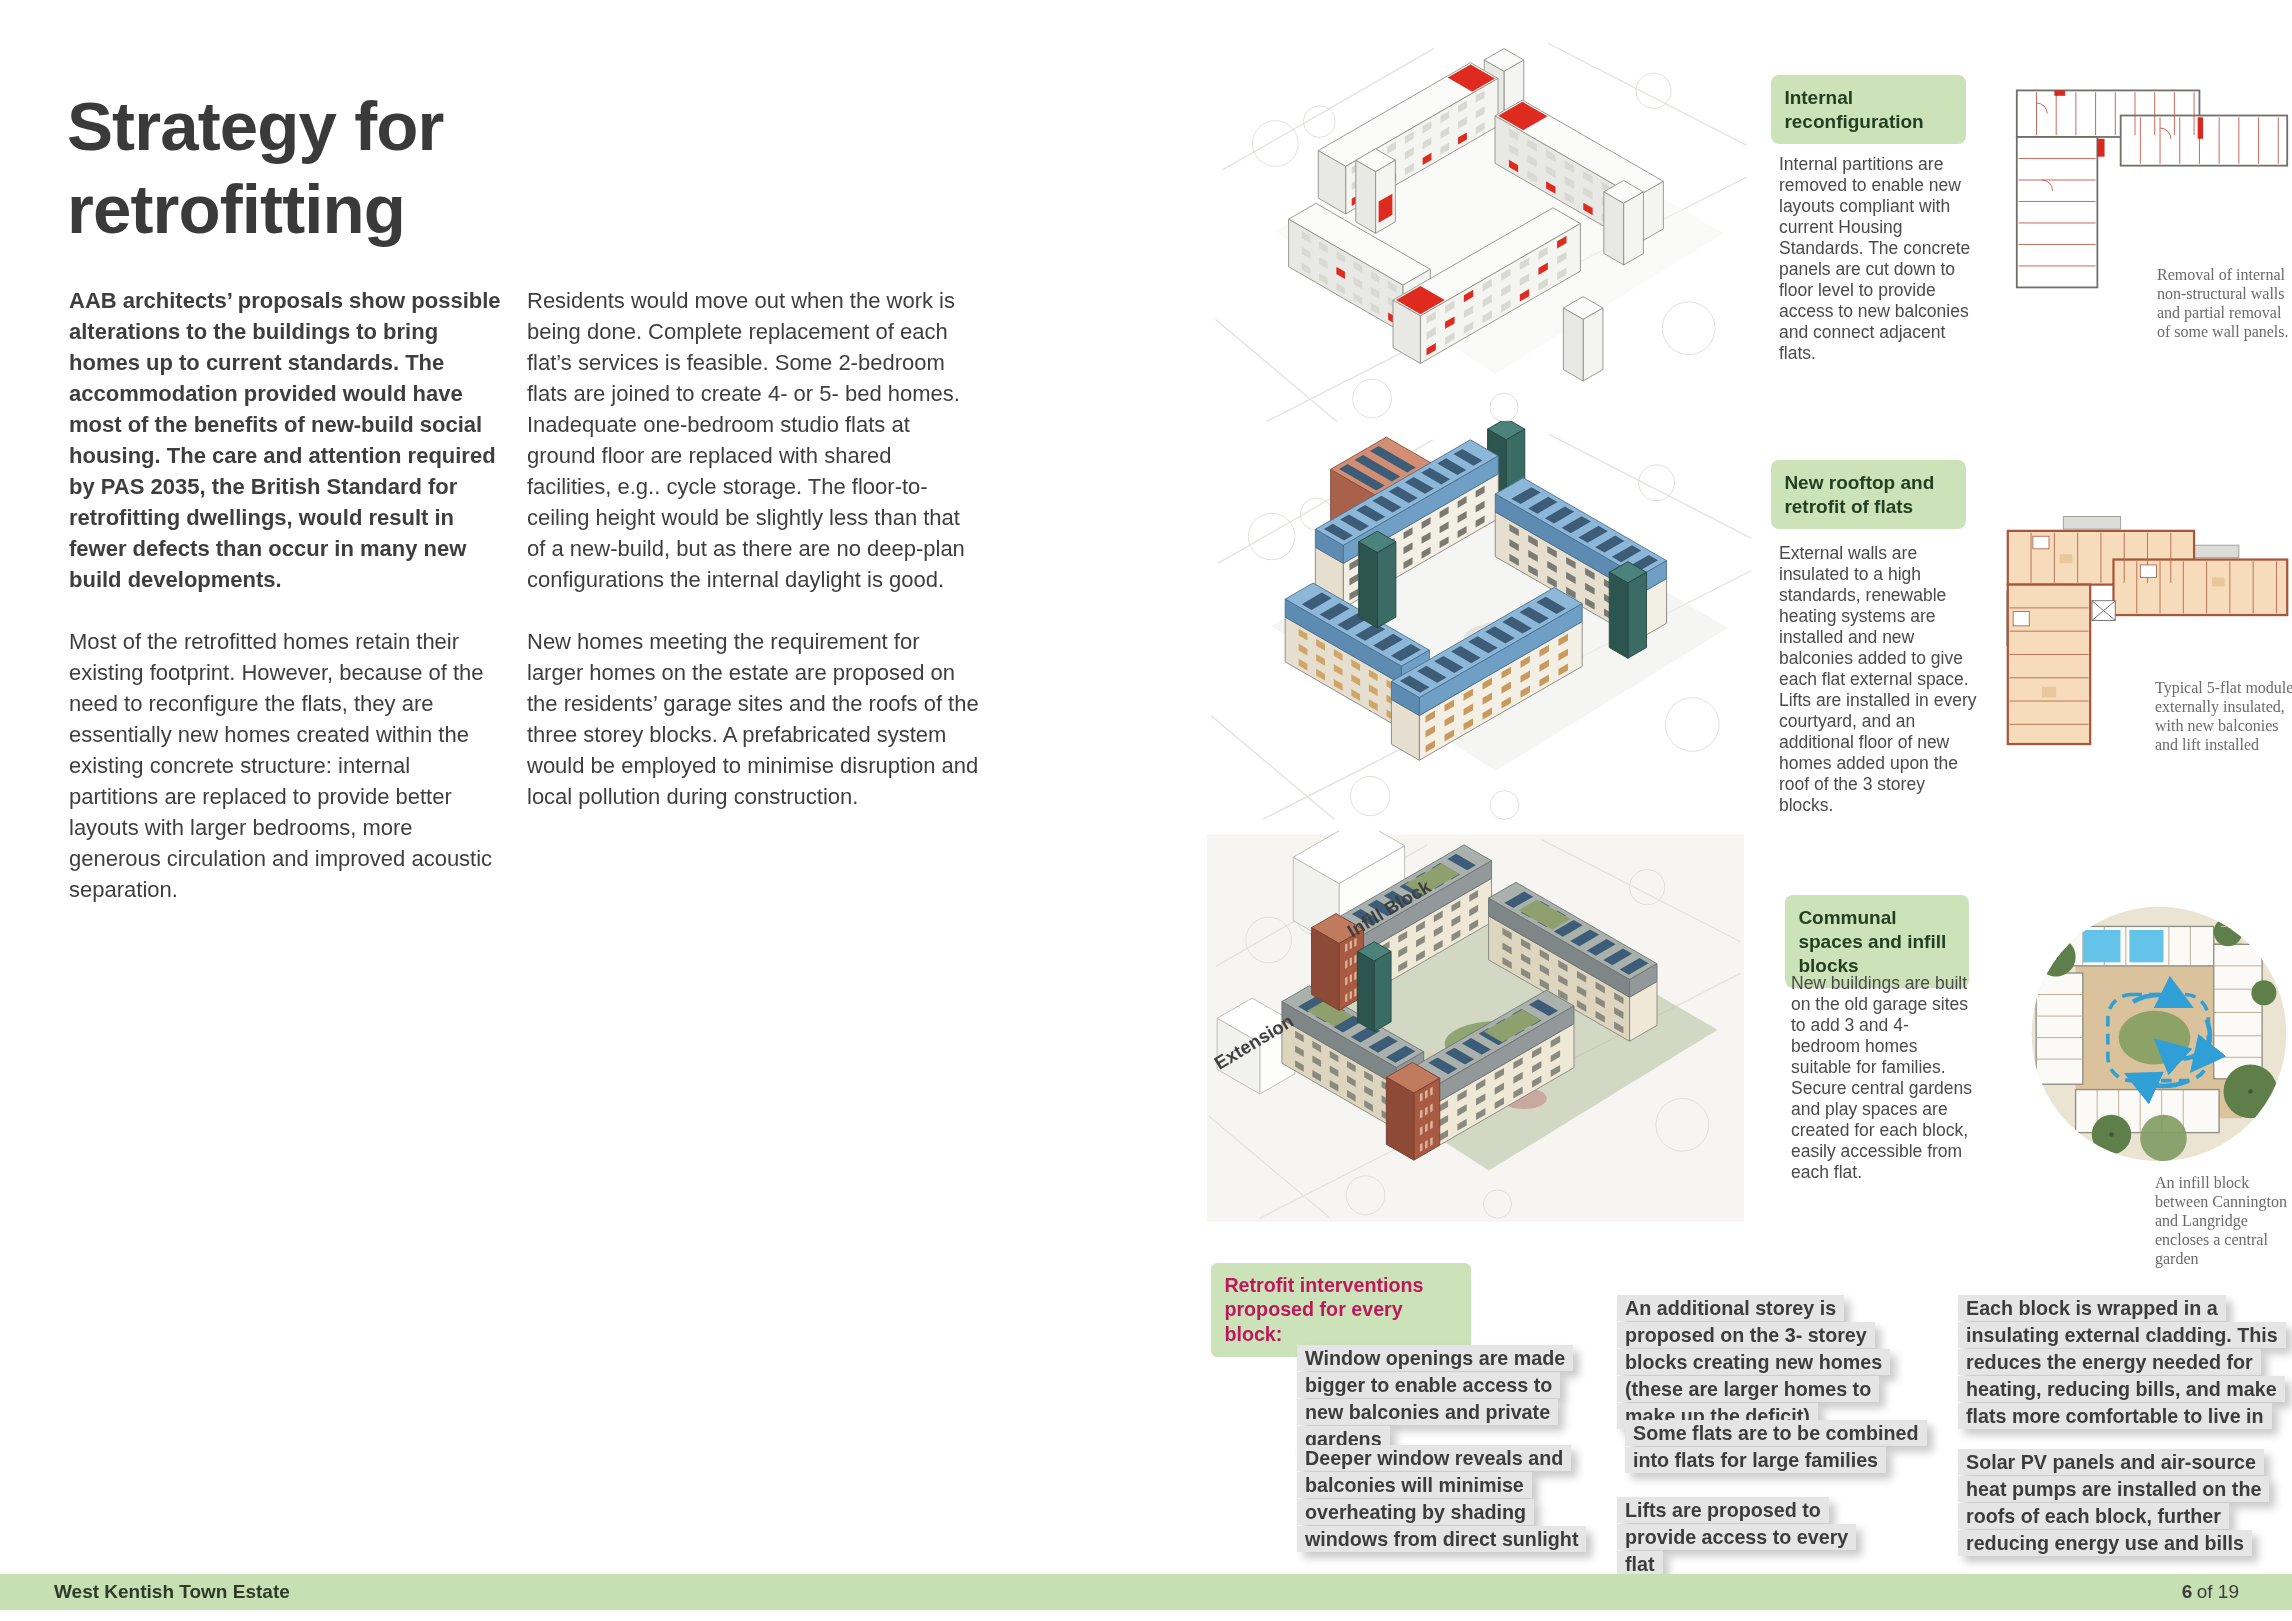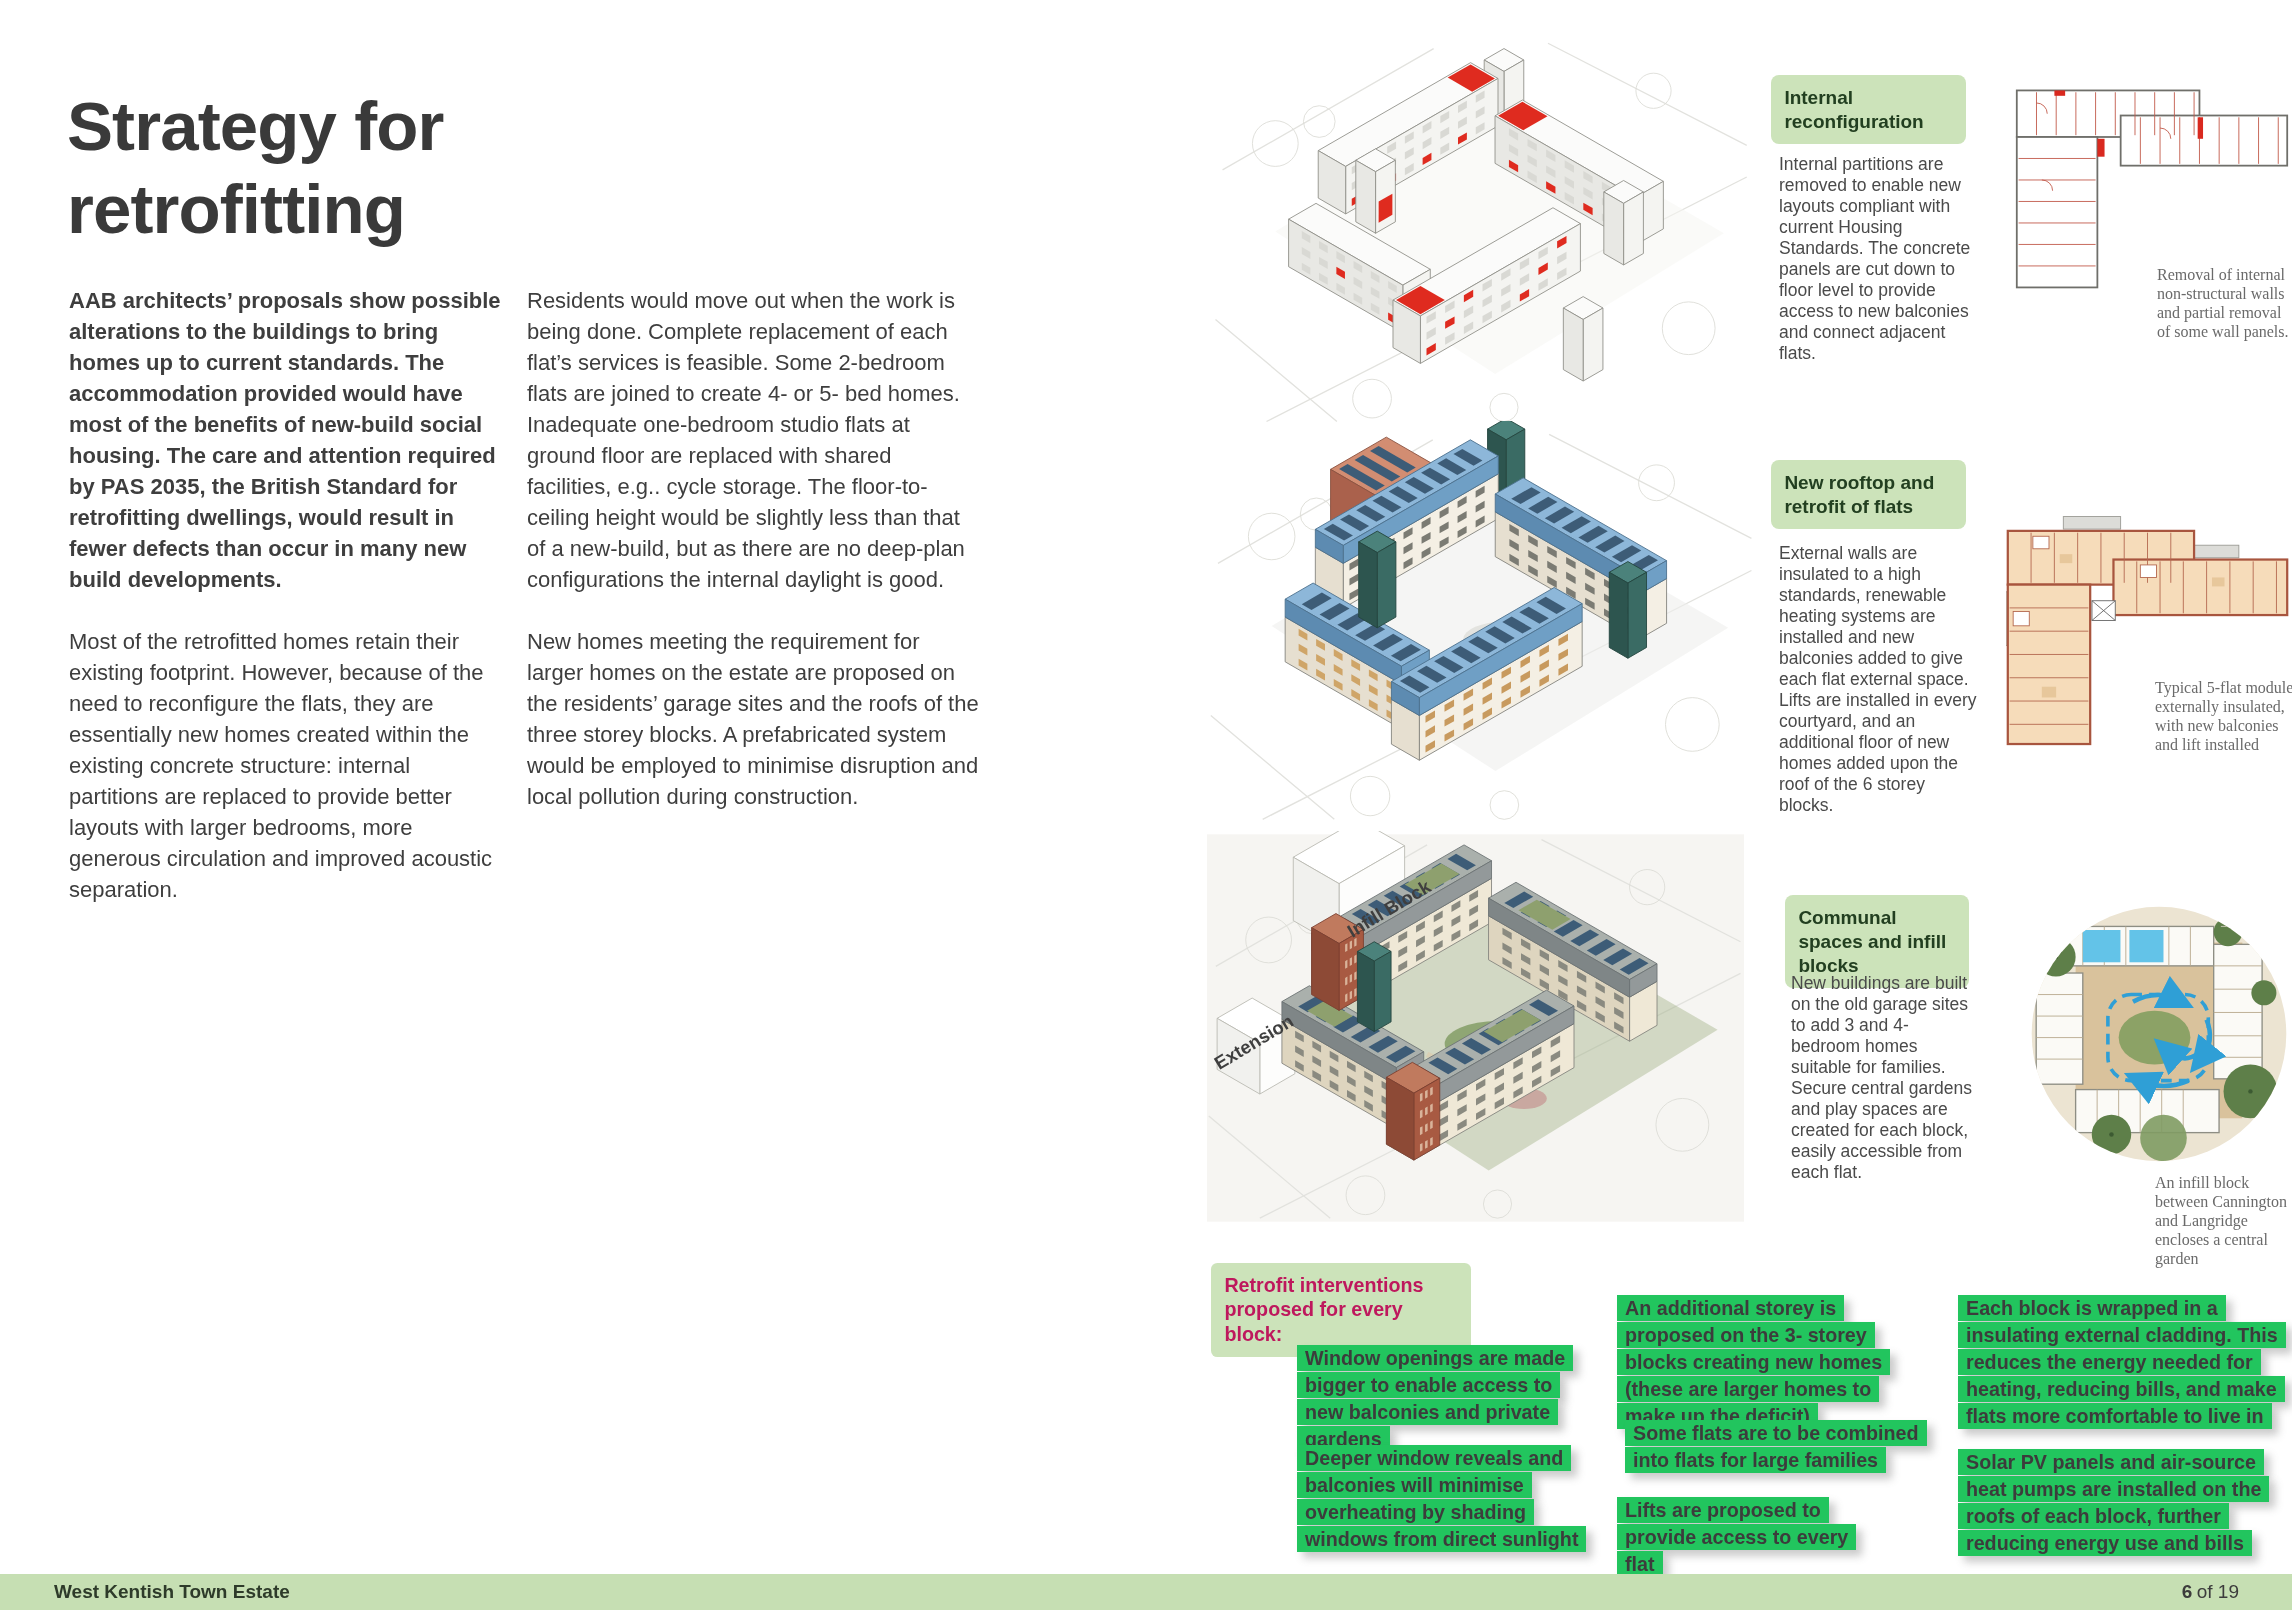--- a/index.html
+++ b/index.html
@@ -43,21 +43,21 @@
               font-size:16px; line-height:19px; color:#6a6a6a; }
   #scap1 { left:2157px; top:265px;  width:139px; }
   #scap2 { left:2155px; top:678px;  width:145px; }
   #scap3 { left:2155px; top:1173px; width:142px; }
 
   .ghead { position:absolute; left:1211px; top:1263px; width:260px;
            background:#cce3ba; border-radius:6.3px; padding:9.9px 13.4px;
            font-weight:700; font-size:19.7px; line-height:24.6px; color:#be185d; }
 
   .callout { position:absolute; font-weight:700; font-size:19.7px; line-height:27px; color:#3c3c3c; }
-  .callout span { background:#22c55e; box-shadow:6.3px 6.3px 8px rgba(90,90,90,0.32);
+  .callout span { background:#e5e5e5; box-shadow:6.3px 6.3px 8px rgba(90,90,90,0.32);
                   padding:1.8px 8px; display:inline;
                   box-decoration-break:clone;text-align:right; -webkit-box-decoration-break:clone; }
   #co-a1 { left:1297px; top:1345px; width:296px; }
   #co-a2 { left:1297px; top:1445px; width:296px; }
   #co-b1 { left:1617px; top:1295px; width:304px; }
   #co-b2 { left:1625px; top:1420px; width:296px; }
   #co-b3 { left:1617px; top:1497px; width:273px; }
   #co-c1 { left:1958px; top:1295px; width:321px; }
   #co-c2 { left:1958px; top:1449px; width:315px; }
 
@@ -640,21 +640,21 @@
         <g fill="#d9291f">
           <rect x="92" y="60" width="8" height="20"></rect>
           <rect x="204" y="36" width="6" height="24"></rect>
           <rect x="44" y="6" width="12" height="6"></rect>
         </g>
       </svg>
     </div>
   <div class="serifcap" id="scap1">Removal of internal non-structural walls and partial removal of some wall panels.</div>
 
   <div class="glabel" id="glabel2">New rooftop and retrofit of flats</div>
-  <div class="gcaption" id="gcap2">External walls are insulated to a high standards, renewable heating systems are installed and new balconies added to give each flat external space. Lifts are installed in every courtyard, and an additional floor of new homes added upon the roof of the 6 storey blocks.</div>
+  <div class="gcaption" id="gcap2">External walls are insulated to a high standards, renewable heating systems are installed and new balconies added to give each flat external space. Lifts are installed in every courtyard, and an additional floor of new homes added upon the roof of the 3 storey blocks.</div>
   <div class="plan" id="plan2">
       <svg viewBox="0 0 316 298" preserveAspectRatio="xMidYMid meet" xmlns="http://www.w3.org/2000/svg">
         <rect width="316" height="298" fill="#ffffff"></rect>
         <g stroke="#9a9a94" stroke-width="1" fill="#dcdcd8">
           <rect x="64" y="24" width="64" height="14"></rect>
           <rect x="196" y="56" width="64" height="14"></rect>
           <rect x="0" y="108" width="14" height="60"></rect>
         </g>
         <g stroke="#a8553e" stroke-width="2.5" fill="#f6dcba">
           <rect x="2" y="40" width="208" height="60"></rect>

